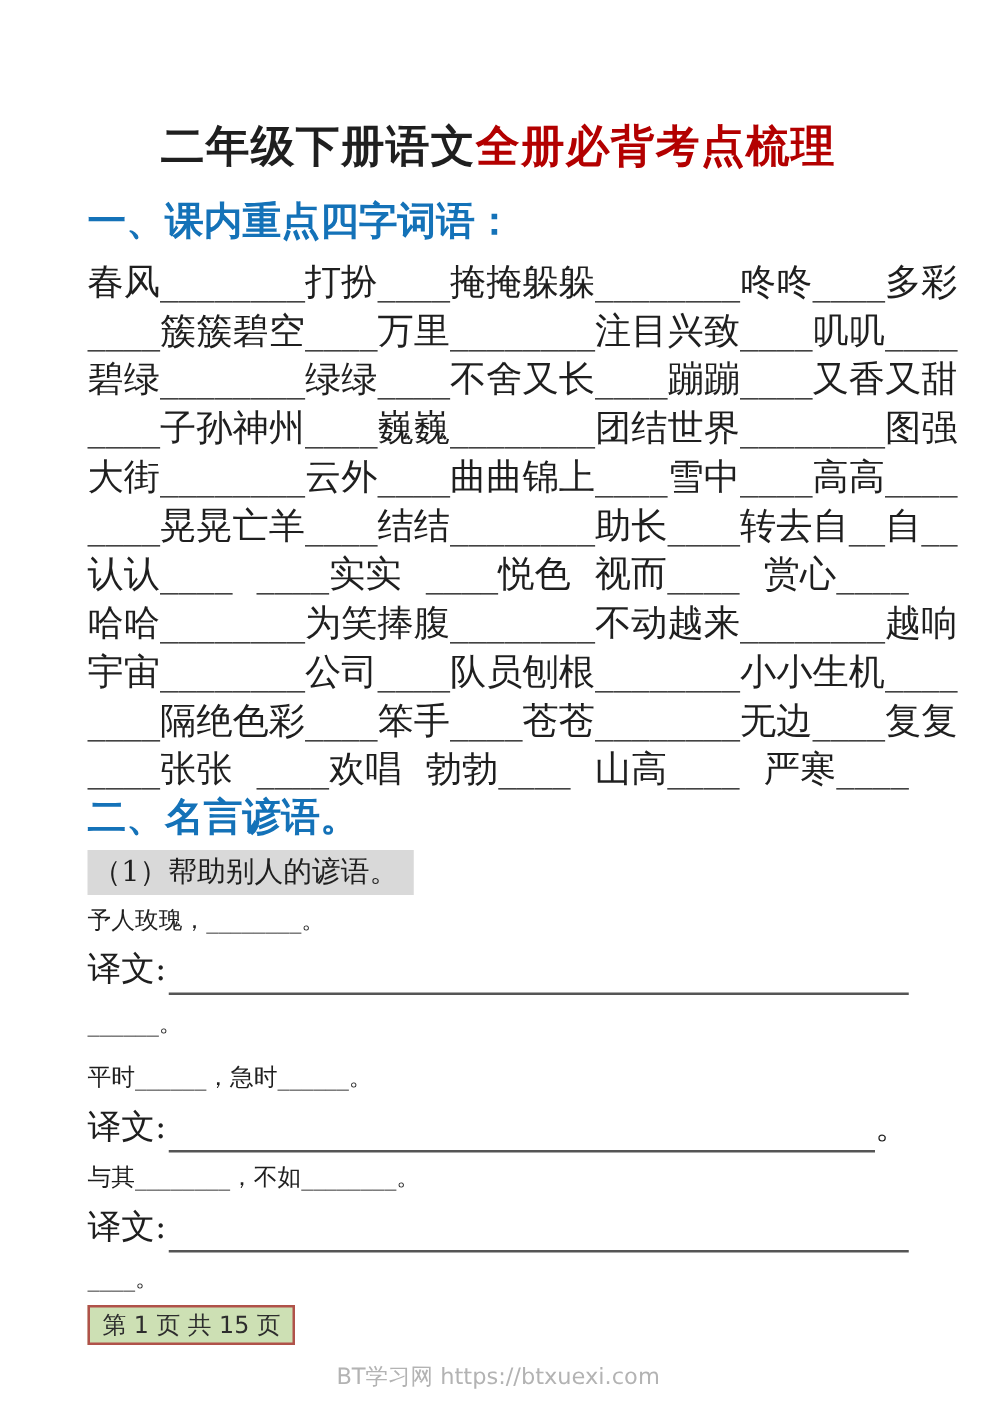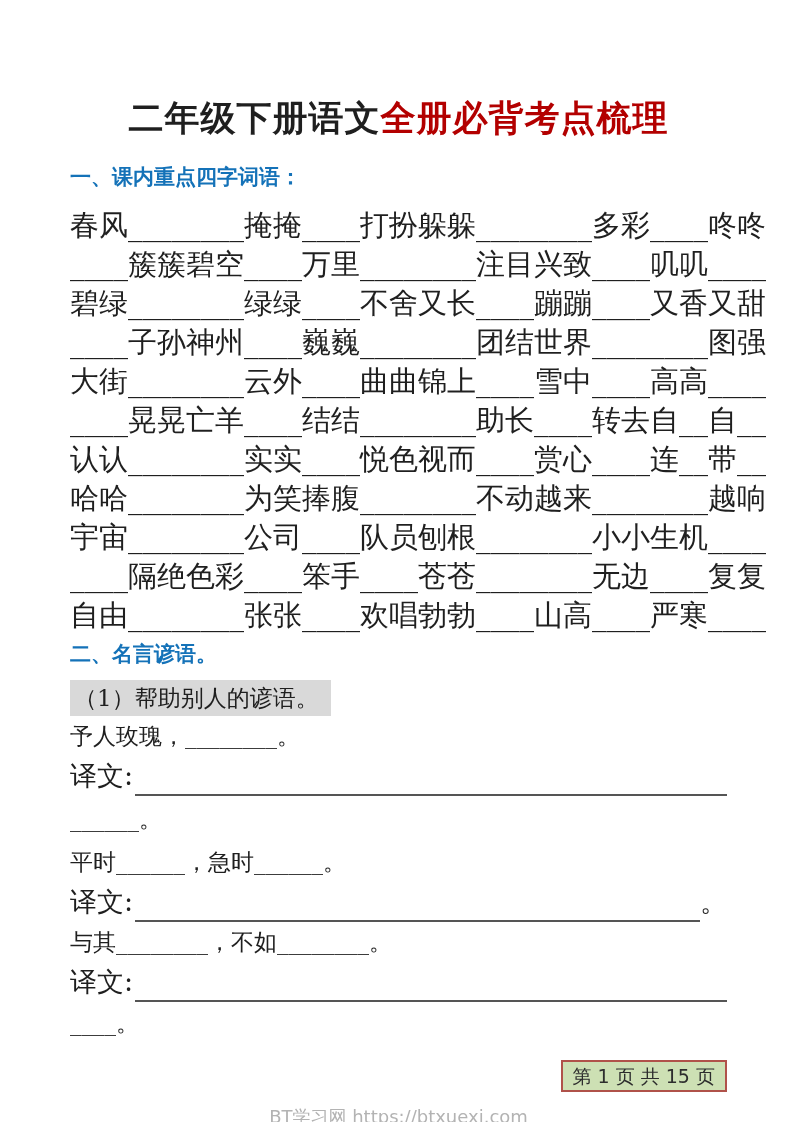--- a/index.html
+++ b/index.html
@@ -20,21 +20,21 @@
     font-weight:bold;
     line-height:44px;
     letter-spacing:1px;
     white-space:nowrap;
   }
   .doc-title .red { color:#b30000; }
   .sec-heading {
     font-family:"DejaVu Sans","Liberation Sans",sans-serif;
     font-weight:bold;
     color:#1472b8;
-    font-size:21px;
+    font-size:31px;
     line-height:34px;
     margin-top:20px;
   }
   .word-grid { margin-top:12px; }
   .word-row {
     display:flex;
     justify-content:space-between;
     font-size:29px;
     line-height:39px;
     white-space:nowrap;
@@ -42,38 +42,38 @@
   .sec2-heading { margin-top:2px; }
   .sub-highlight-wrap { margin-top:9px; }
   .sub-highlight {
     display:inline-block;
     background:#d9d9d9;
     font-size:23px;
     line-height:30px;
     padding:3px 12px 3px 4px;
   }
   .text-line {
-    font-size:23px;
+    font-size:19px;
     line-height:40px;
     white-space:nowrap;
   }
   .fill-line {
     display:flex;
     align-items:flex-end;
     font-size:27px;
     height:40px;
     line-height:40px;
   }
   .fill-line .fill {
     flex:1;
     border-bottom:2px solid #555;
     height:34px;
     margin-left:2px;
   }
-  .footer-page { text-align:right; margin-top:16px; }
+  .footer-page { text-align:left; }
   .page-box {
     display:inline-block;
     background:#cde0b4;
     border:2px solid #b0524a;
     font-family:"DejaVu Sans","Liberation Sans",sans-serif;
     font-size:19px;
     line-height:26px;
     padding:1px 10px;
     color:#2d2d2d;
   }
@@ -90,25 +90,25 @@
 
 <div class="page">
 
   <div class="doc-title"><span>二年级下册语文</span><span class="red">全册必背考点梳理</span></div>
 
   <div class="sec-heading">一、课内重点四字词语：</div>
 
   <div class="word-grid">
     <div class="word-row">
       <span>春风____</span>
+        <span>____打扮</span>
         <span>____掩掩</span>
-        <span>____打扮</span>
         <span>躲躲____</span>
+        <span>____咚咚</span>
         <span>____多彩</span>
-        <span>____咚咚</span>
     </div>
     <div class="word-row">
       <span>____簇簇</span>
         <span>碧空____</span>
         <span>万里____</span>
         <span>____注目</span>
         <span>兴致____</span>
         <span>叽叽____</span>
     </div>
     <div class="word-row">
@@ -142,21 +142,20 @@
         <span>____助长</span>
         <span>____转去</span>
         <span>自__自__</span>
     </div>
     <div class="word-row">
       <span>认认____</span>
         <span>____实实</span>
         <span>____悦色</span>
         <span>视而____</span>
         <span>赏心____</span>
-        <span>连__带__</span>
     </div>
     <div class="word-row">
       <span>哈哈____</span>
         <span>____为笑</span>
         <span>捧腹____</span>
         <span>____不动</span>
         <span>越来____</span>
         <span>____越响</span>
     </div>
     <div class="word-row">
@@ -169,21 +168,20 @@
     </div>
     <div class="word-row">
       <span>____隔绝</span>
         <span>色彩____</span>
         <span>笨手____</span>
         <span>苍苍____</span>
         <span>____无边</span>
         <span>____复复</span>
     </div>
     <div class="word-row">
-      <span>自由____</span>
         <span>____张张</span>
         <span>____欢唱</span>
         <span>勃勃____</span>
         <span>山高____</span>
         <span>严寒____</span>
     </div>
   </div>
 
   <div class="sec-heading sec2-heading">二、名言谚语。</div>
 

